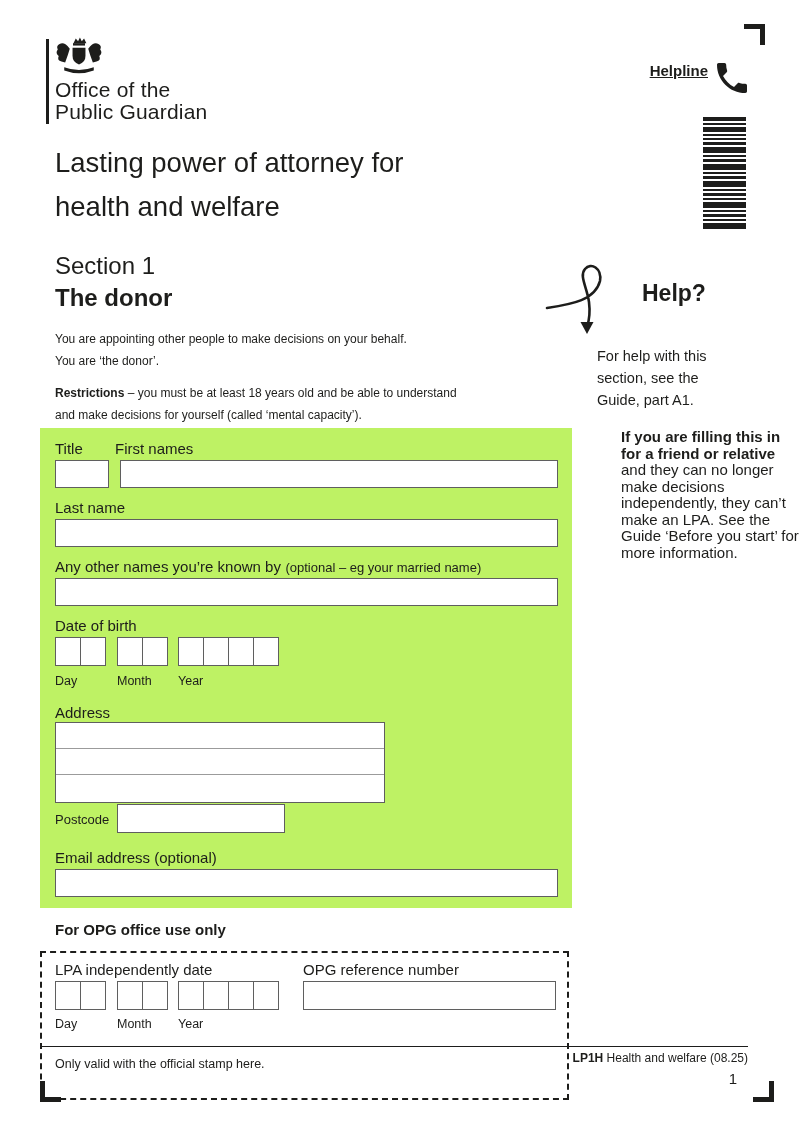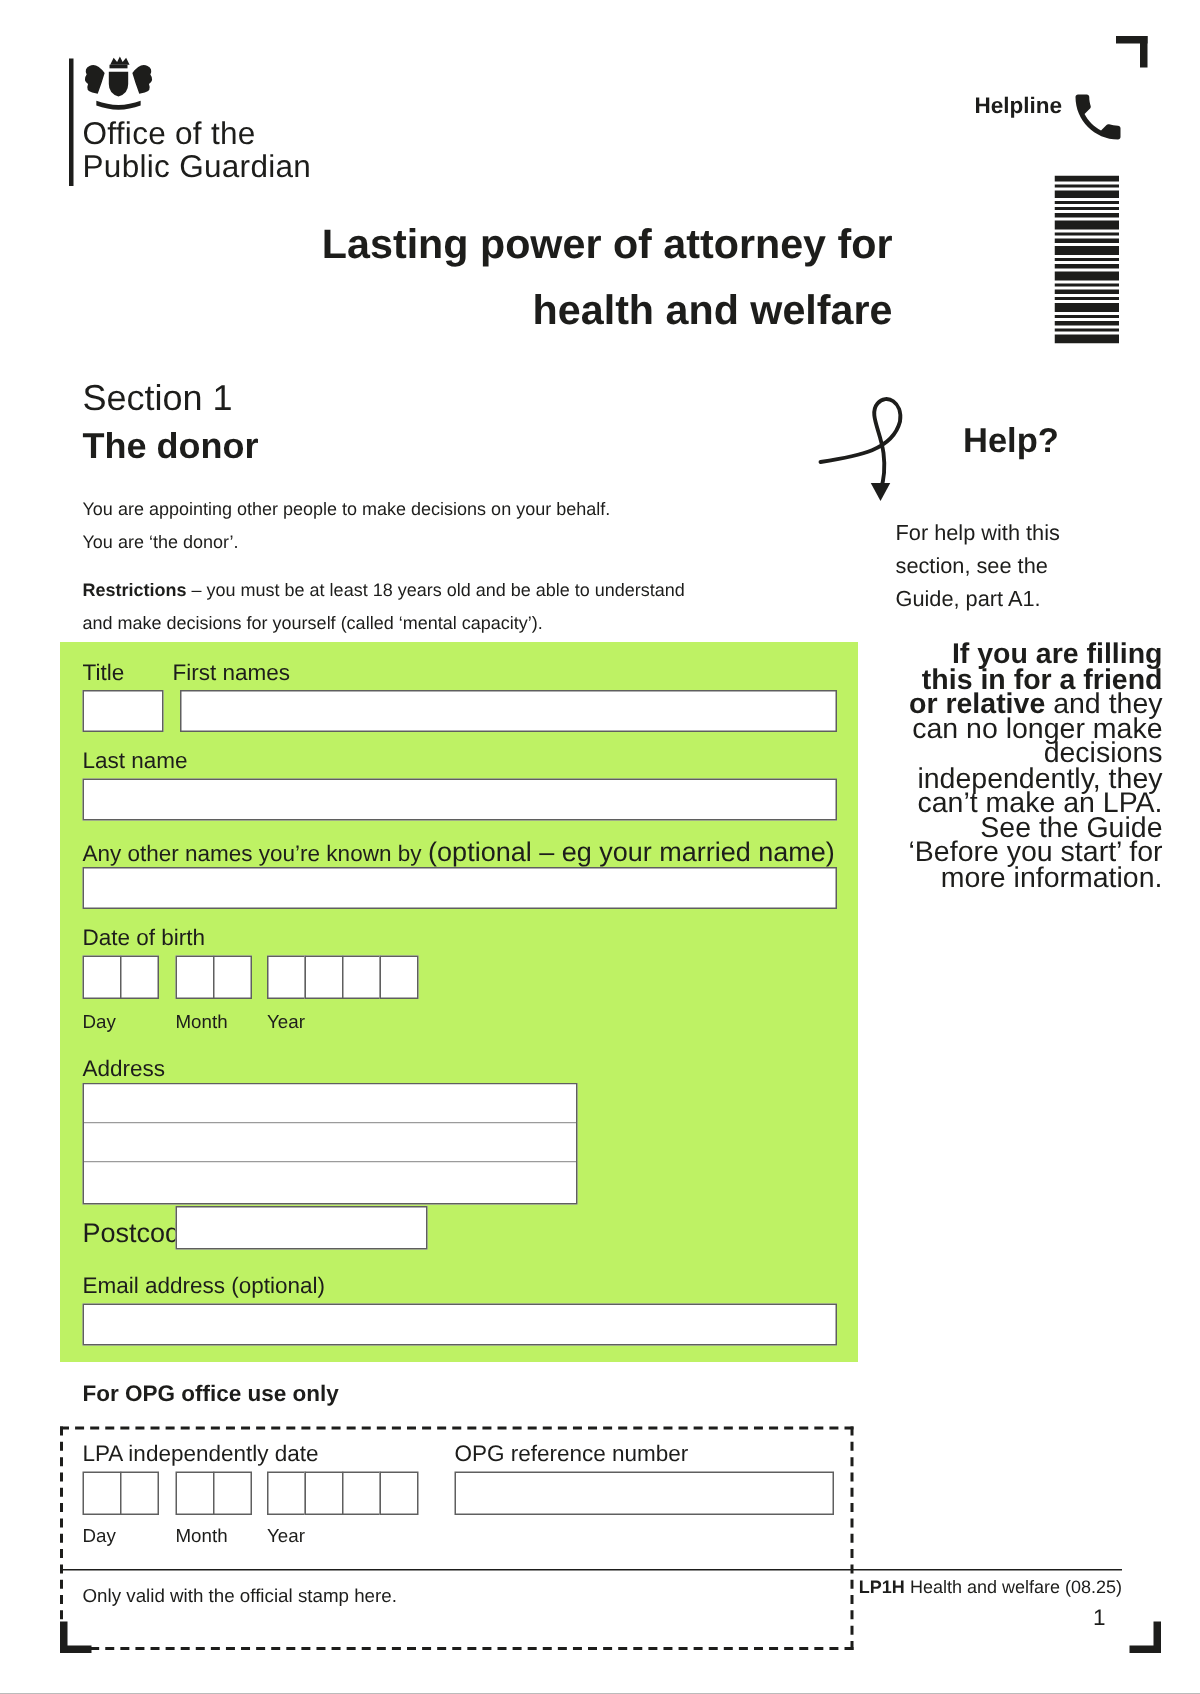--- a/index.html
+++ b/index.html
@@ -9,50 +9,50 @@
     background:#ffffff; color:#1d1d1b;
     font-family:"Liberation Sans", sans-serif; overflow:hidden;
   }
   .abs { position:absolute; }
 
   
   .logo-bar { left:46px; top:39px; width:3px; height:85px; background:#1d1d1b; }
   .crest { left:55px; top:35px; }
   .logo-text { left:55px; top:79px; font-size:21px; line-height:22px; letter-spacing:.2px; }
   .helpline { left:500px; top:61px; width:208px; text-align:right; font-weight:bold; }
-  .helpline .hl-label { font-size:15px; line-height:20px; }
+  .helpline .hl-label { font-size:15px; line-height:20px;text-decoration:underline; }
   .helpline .hl-number { font-size:16px; line-height:24px; }
   .phone { left:712px; top:58px; }
   .barcode { left:703px; top:117px; }
 
   .corner { width:21px; height:21px; }
   .corner-tr { left:744px; top:24px;  border-top:5px solid #1d1d1b; border-right:5px solid #1d1d1b; }
   .corner-bl { left:40px;  top:1081px; border-bottom:5px solid #1d1d1b; border-left:5px solid #1d1d1b; }
   .corner-br { left:753px; top:1081px; border-bottom:5px solid #1d1d1b; border-right:5px solid #1d1d1b; }
 
-  .form-title { left:55px; top:141px; width:540px; font-size:27.5px; font-weight:bold; line-height:44px;text-align:right; }
+  .form-title { left:55px; top:141px; width:540px; font-size:27.5px; font-weight:normal; line-height:44px; }
 
   .section-head { left:55px; top:250px; font-size:24px; line-height:32px; }
   .section-head .sec-name { font-weight:bold; }
 
   .body-text { font-size:12px; line-height:21.5px; }
   .intro { left:55px; top:329px; width:540px; }
   .restrictions { left:55px; top:383px; width:540px; }
 
   
   .squiggle { left:545px; top:260px; }
   .help-title { left:642px; top:280px; font-size:23px; font-weight:bold; }
   .help-body { left:597px; top:345px; width:140px; font-size:14.5px; line-height:22px; }
-  .help-note { left:597px; top:429px; width:178px; font-size:19px; line-height:16.5px;text-align:right; }
+  .help-note { left:621px; top:429px; width:178px; font-size:15px; line-height:16.5px; }
 
   
   .panel { left:40px; top:428px; width:532px; height:480px; background:#bef264; }
   .panel .abs { position:absolute; }
   .f-label { font-size:15px; }
-  .f-hint  { font-size:18px; }
+  .f-hint  { font-size:13px; }
   .f-small { font-size:12.5px; }
 
   input.box, .addr-row input {
     font-family:"Liberation Sans", sans-serif; font-size:15px; color:#1d1d1b;
     background:#ffffff; border:1px solid #5f5f5f; border-radius:0; padding:0 6px; outline:none;
   }
   input.box { height:28px; }
   .cells { display:flex; }
   .cells input {
     width:26px; height:29px; padding:0; text-align:center;

